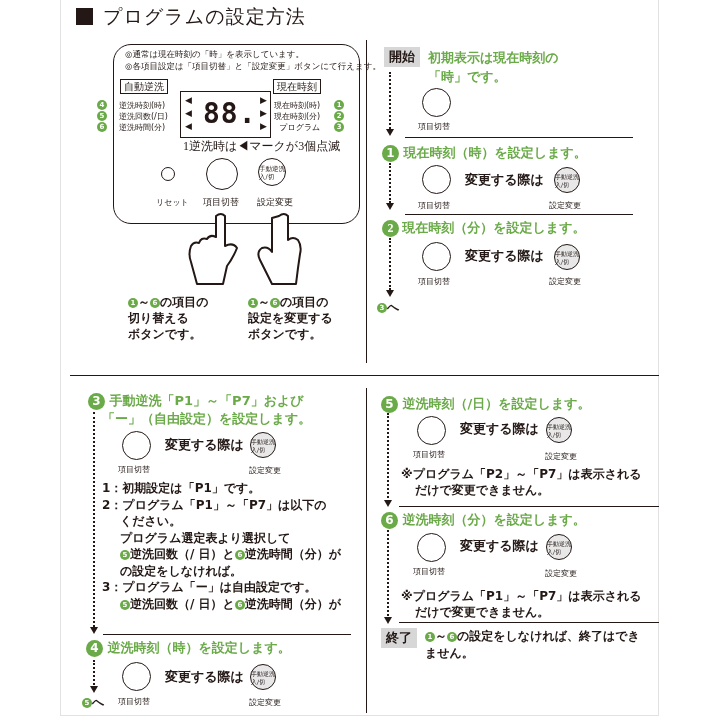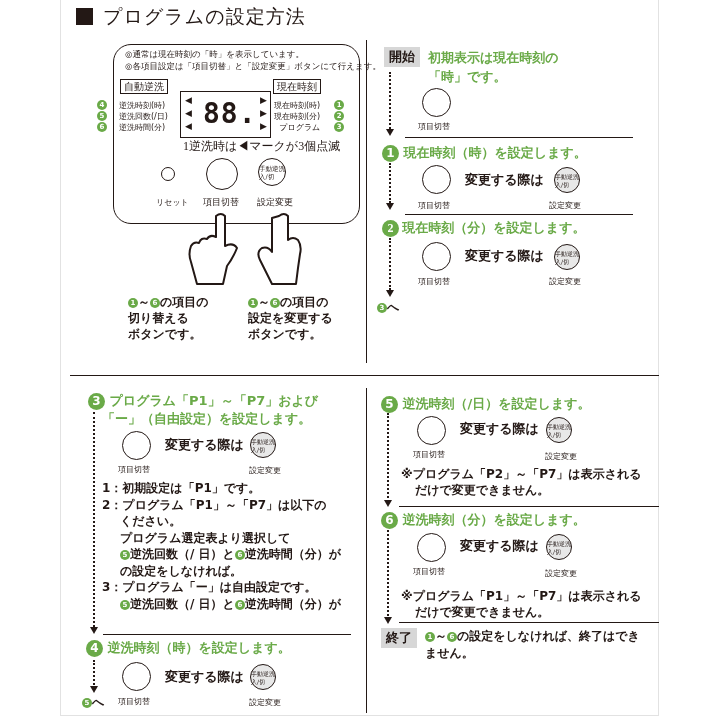--- a/index.html
+++ b/index.html
@@ -119,21 +119,21 @@
 <div class="abs circle" style="left:422px;top:242px;width:29px;height:29px;"></div>
 <div class="abs body" style="left:465px;top:248px;font-size:13px;">変更する際は</div>
 <div class="abs btn-gray" style="left:554px;top:244px;width:26px;height:26px;"><span>手動逆洗</span><br><span>入/切</span></div>
 <div class="abs cap" style="left:418px;top:276px;">項目切替</div>
 <div class="abs cap" style="left:549px;top:276px;">設定変更</div>
 <div class="abs dash" style="left:389px;top:238px;height:52px;"></div>
 <div class="abs arrow" style="left:386px;top:290px;"></div>
 <div class="abs body" style="left:377px;top:299px;"><span class="num sm">3</span><span>へ</span></div>
 
 <div class="abs hdr green" style="left:88px;top:392px;line-height:17px;">
-  <div><span class="num lg">3</span> <span>プログラム「P1」～「P7」および</span></div>
+  <div><span class="num lg">3</span> <span>手動逆洗「P1」～「P7」および</span></div>
   <div style="padding-left:14px;">「ー」（自由設定）を設定します。</div>
 </div>
 <div class="abs circle" style="left:122px;top:431px;width:29px;height:29px;"></div>
 <div class="abs body" style="left:165px;top:437px;font-size:13px;">変更する際は</div>
 <div class="abs btn-gray" style="left:250px;top:432px;width:26px;height:26px;"><span>手動逆洗</span><br><span>入/切</span></div>
 <div class="abs cap" style="left:118px;top:464px;">項目切替</div>
 <div class="abs cap" style="left:249px;top:465px;">設定変更</div>
 
 <div class="abs body" style="left:102px;top:480px;line-height:16.5px;">
   <div>1：初期設定は「P1」です。</div>

